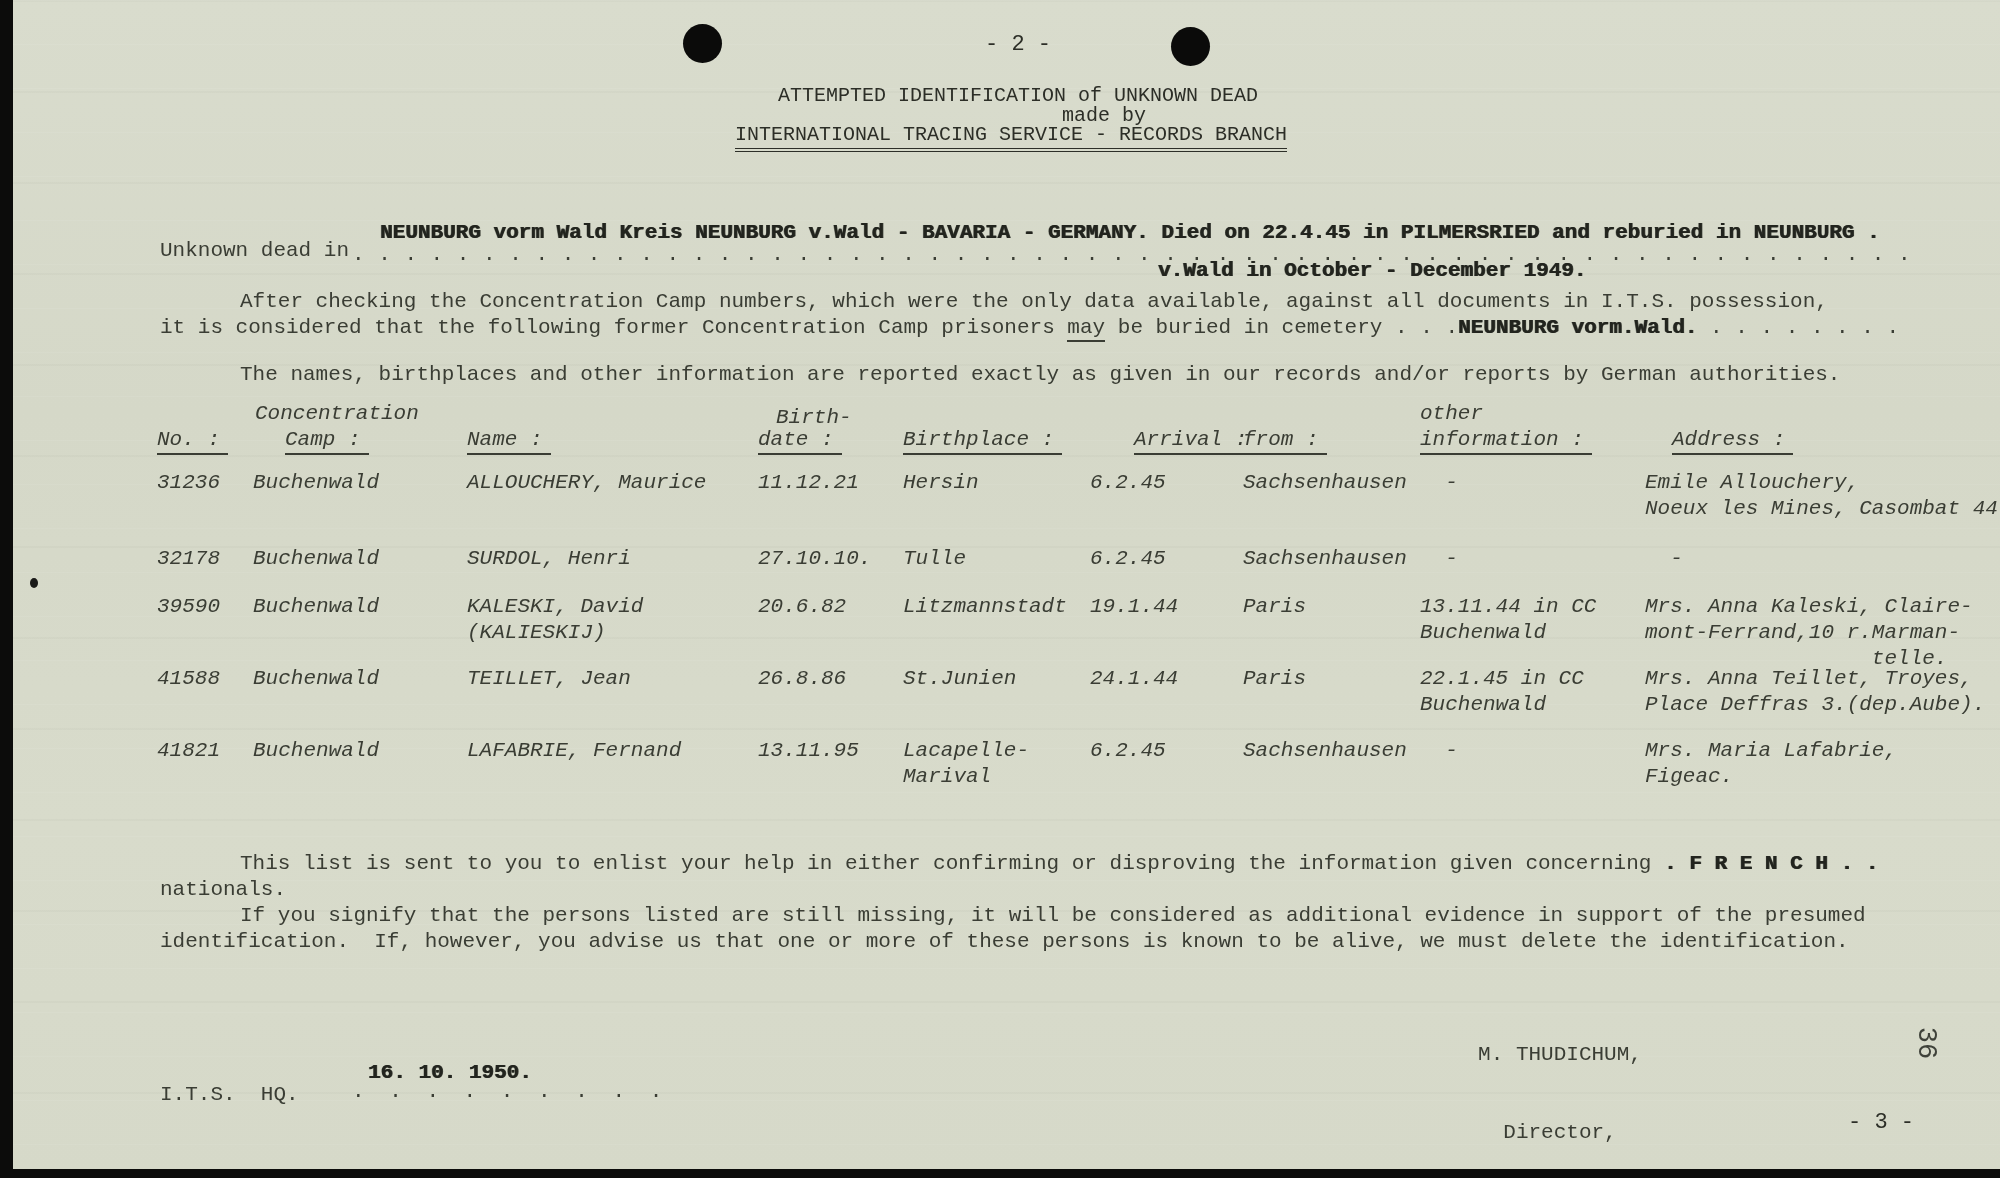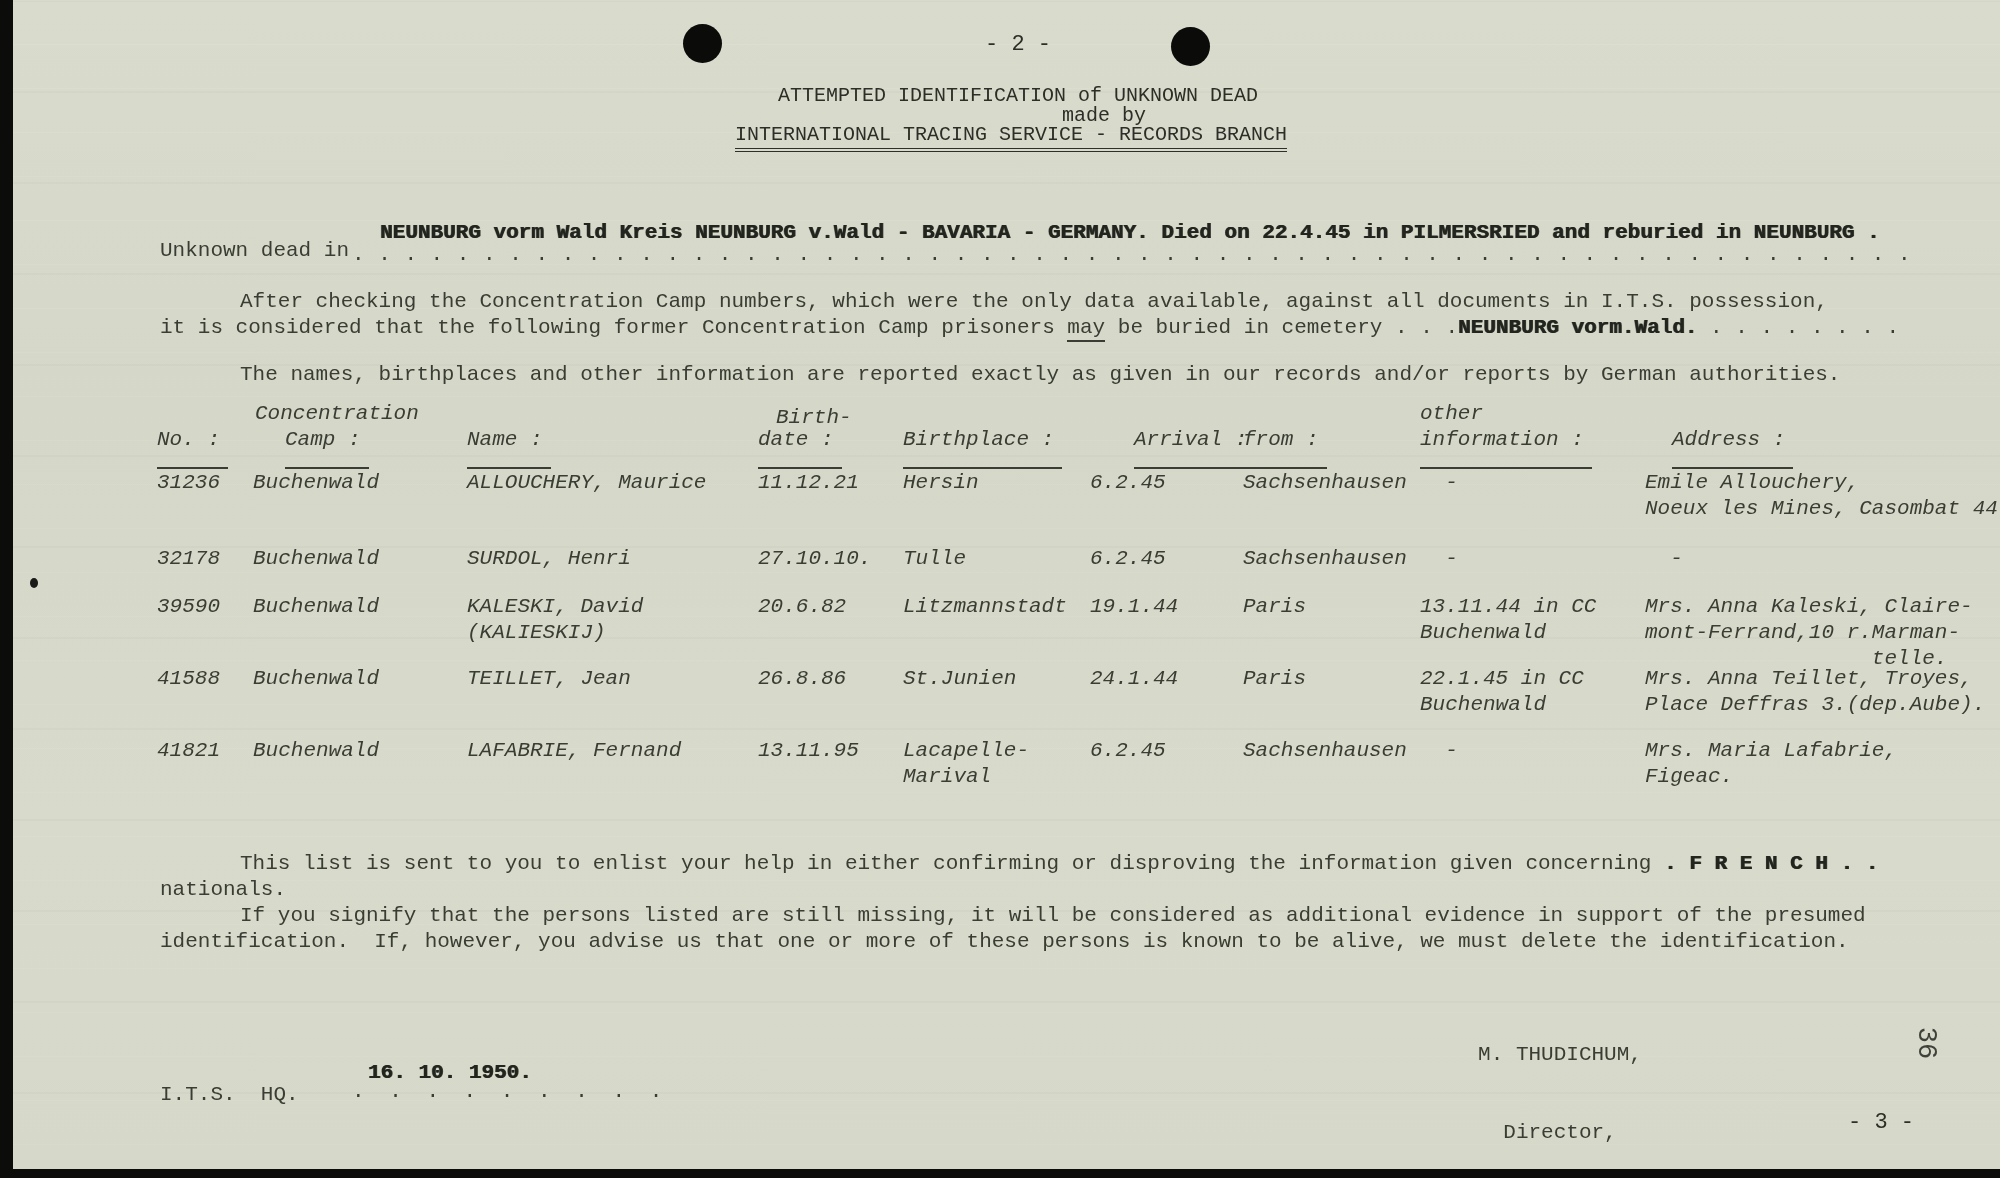--- a/index.html
+++ b/index.html
@@ -10,21 +10,21 @@
     background:
       repeating-linear-gradient(180deg, rgba(255,255,255,0.06) 0px, rgba(255,255,255,0.06) 1px, rgba(0,0,0,0) 1px, rgba(0,0,0,0) 44px),
       repeating-linear-gradient(180deg, rgba(70,75,60,0.03) 0px, rgba(70,75,60,0.03) 2px, rgba(0,0,0,0) 2px, rgba(0,0,0,0) 91px),
       linear-gradient(180deg,#d9dccd 0%,#d5d8c8 35%,#d8dbcb 70%,#d6d9c9 100%);
   }
   .t{position:absolute;white-space:pre;font-size:21px;line-height:26px;}
   .ink-dark{color:#2c2e27;}
   .smudge{font-weight:bold;color:#22241e;text-shadow:0.7px 0 0 rgba(34,36,30,0.85), -0.4px 0 0 rgba(34,36,30,0.45);}
   .u{border-bottom:2px solid currentColor;padding-bottom:1px;}
   .u2{border-bottom:4px double #2d2f28;padding-bottom:2px;}
-  .colhead{border-bottom:2px solid #3a3d34;padding-bottom:16px;padding-right:8px;}
+  .colhead{border-bottom:2px solid #3a3d34;padding-bottom:2px;padding-right:8px;}
   .bar-left{position:absolute;left:0;top:0;width:13px;height:1178px;background:#0c0c0b;}
   .bar-bottom{position:absolute;left:0;top:1169px;width:2000px;height:9px;background:#0c0c0b;}
   .hole{position:absolute;width:39px;height:39px;border-radius:50%;background:#0b0b0a;}
   .speck{position:absolute;width:8px;height:10px;border-radius:50%;background:#1a1a18;}
   .sig{text-align:center;}
   .rot90{transform:rotate(90deg);transform-origin:center;font-size:27px;color:#3f423a;}
   .cell{position:absolute;white-space:pre;font-style:italic;}
   .c-no{left:157px}.c-camp{left:253px}.c-name{left:467px}.c-bdate{left:758px}.c-bplace{left:903px}
   .c-arr{left:1090px}.c-from{left:1243px}.c-other{left:1420px}.c-addr{left:1645px}
   .c-name2{left:285px}.c-addr2{left:1672px}
@@ -43,20 +43,21 @@
 
   <div class="t ink-dark" style="left:985px;top:32px;font-size:22px;">- 2 -</div>
 
   <div class="t ink-dark" style="left:778px;top:86px;font-size:20px;line-height:20px;">ATTEMPTED IDENTIFICATION of UNKNOWN DEAD</div>
   <div class="t ink-dark" style="left:1062px;top:106px;font-size:20px;line-height:20px;">made by</div>
   <div class="t ink-dark" style="left:735px;top:125px;font-size:20px;line-height:20px;"><span class="u2">INTERNATIONAL TRACING SERVICE - RECORDS BRANCH</span></div>
 
   <div class="t" style="left:160px;top:238px;">Unknown dead in</div>
   <div class="t smudge" style="left:380px;top:220px;">NEUNBURG vorm Wald Kreis NEUNBURG v.Wald - BAVARIA - GERMANY. Died on 22.4.45 in PILMERSRIED and reburied in NEUNBURG .</div>
   <div class="t" style="left:352px;top:242px;letter-spacing:0.5px;">. . . . . . . . . . . . . . . . . . . . . . . . . . . . . . . . . . . . . . . . . . . . . . . . . . . . . . . . . . . .</div>
+  <div class="t smudge" style="left:1158px;top:258px;">v.Wald in October - December 1949.</div>
 
   <div class="t" style="left:160px;top:315px;"><span>it is considered that the following former Concentration Camp prisoners </span><span class="u">may</span><span> be buried in cemetery . . .</span><span class="smudge">NEUNBURG vorm.Wald.</span><span> . . . . . . . .</span></div>
   <div class="t" style="left:240px;top:289px;">After checking the Concentration Camp numbers, which were the only data available, against all documents in I.T.S. possession,</div>
 
   <div class="t" style="left:240px;top:362px;">The names, birthplaces and other information are reported exactly as given in our records and/or reports by German authorities.</div>
 
   <div class="row" style="top:401px;">
     <span class="cell t c-camp" style="left:255px;top:0;">Concentration</span>
     <span class="cell t c-bdate" style="top:4px;margin-left:18px;">Birth-</span>
     <span class="cell t c-other" style="top:0;">other</span>

